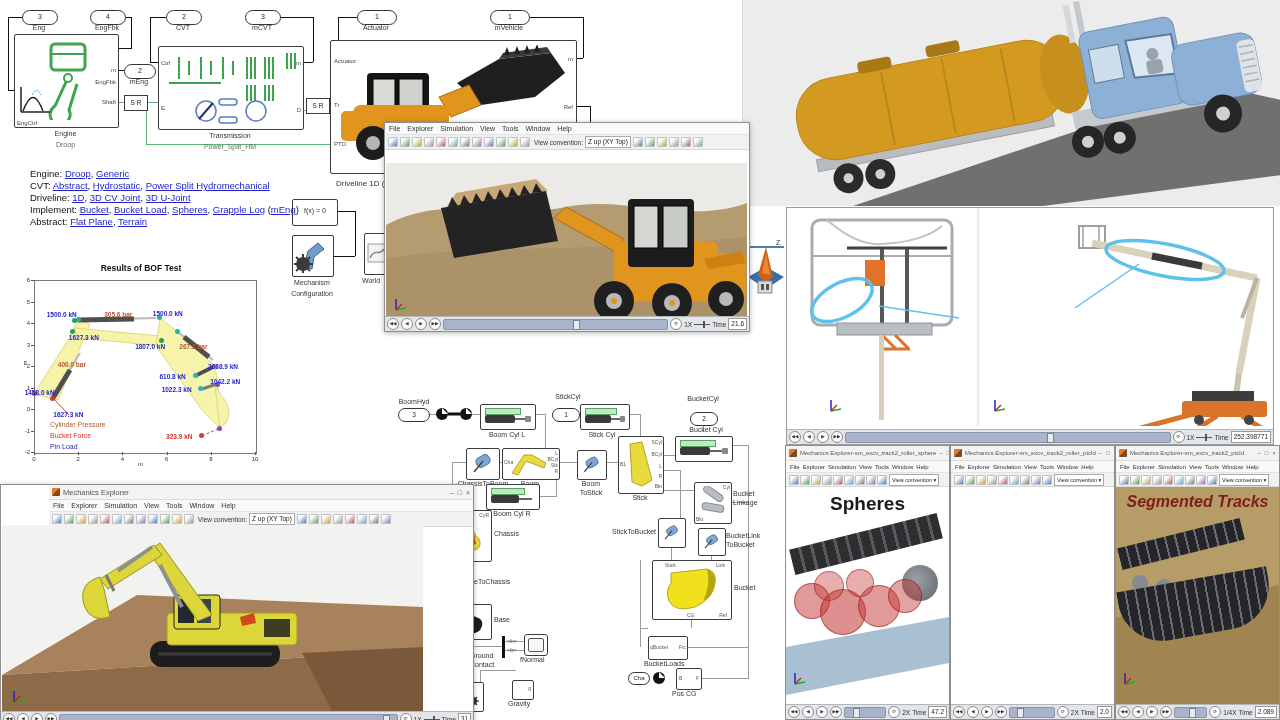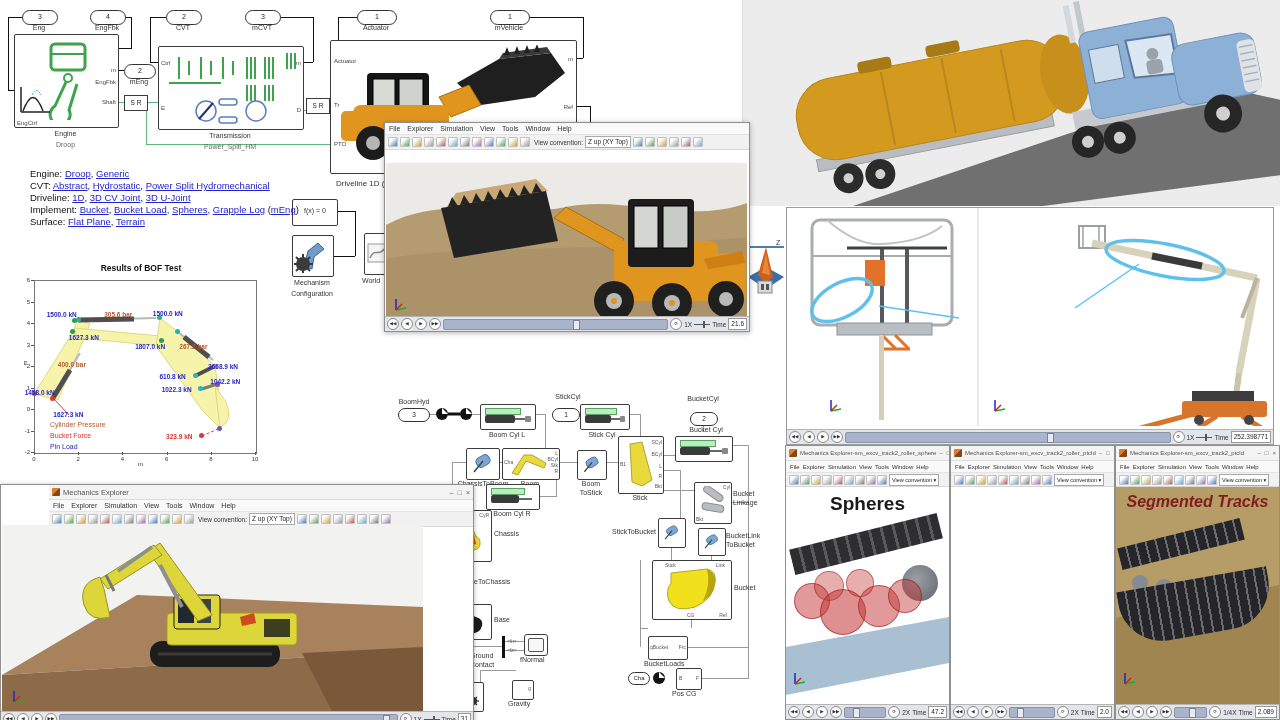--- a/index.html
+++ b/index.html
@@ -260,21 +260,21 @@
       </svg>
     </div>
     <div class="cap" style="left:362px;top:277px;">World</div>
   </div>
 
   <div id="model-links">
       <div><span>Engine: </span><span class="lnk">Droop</span><span>, </span><span class="lnk">Generic</span></div>
       <div><span>CVT: </span><span class="lnk">Abstract</span><span>, </span><span class="lnk">Hydrostatic</span><span>, </span><span class="lnk">Power Split Hydromechanical</span></div>
       <div><span>Driveline: </span><span class="lnk">1D</span><span>, </span><span class="lnk">3D CV Joint</span><span>, </span><span class="lnk">3D U-Joint</span></div>
       <div><span>Implement: </span><span class="lnk">Bucket</span><span>, </span><span class="lnk">Bucket Load</span><span>, </span><span class="lnk">Spheres</span><span>, </span><span class="lnk">Grapple Log</span><span> (</span><span class="lnk">mEng</span><span>)</span></div>
-      <div><span>Surface: </span><span class="lnk">Flat Plane</span><span>, </span><span class="lnk">Terrain</span></div>
+      <div><span>Abstract: </span><span class="lnk">Flat Plane</span><span>, </span><span class="lnk">Terrain</span></div>
     </div>
 
   <div id="bof">
     <div class="ttl">Results of BOF Test</div>
     <div class="axbox"></div>
     <div style="position:absolute;left:0;top:0;width:242px;height:214px;">
       <svg width="221" height="172" viewBox="0 0 221 172" style="position:absolute;left:14px;top:25px;">
         <polygon points="0,114 39,52 44,39 56,44 24,120" fill="#f6f3aa" stroke="#d8d070" stroke-width="0.8"></polygon>
         <polygon points="40,48 127,56 127,66 44,58" fill="#f6f3aa" stroke="#d8d070" stroke-width="0.8"></polygon>
         <polygon points="126,38 144,52 181,86 186,120 186,148 168,130 122,66" fill="#f6f3aa" stroke="#d8d070" stroke-width="0.8"></polygon>

